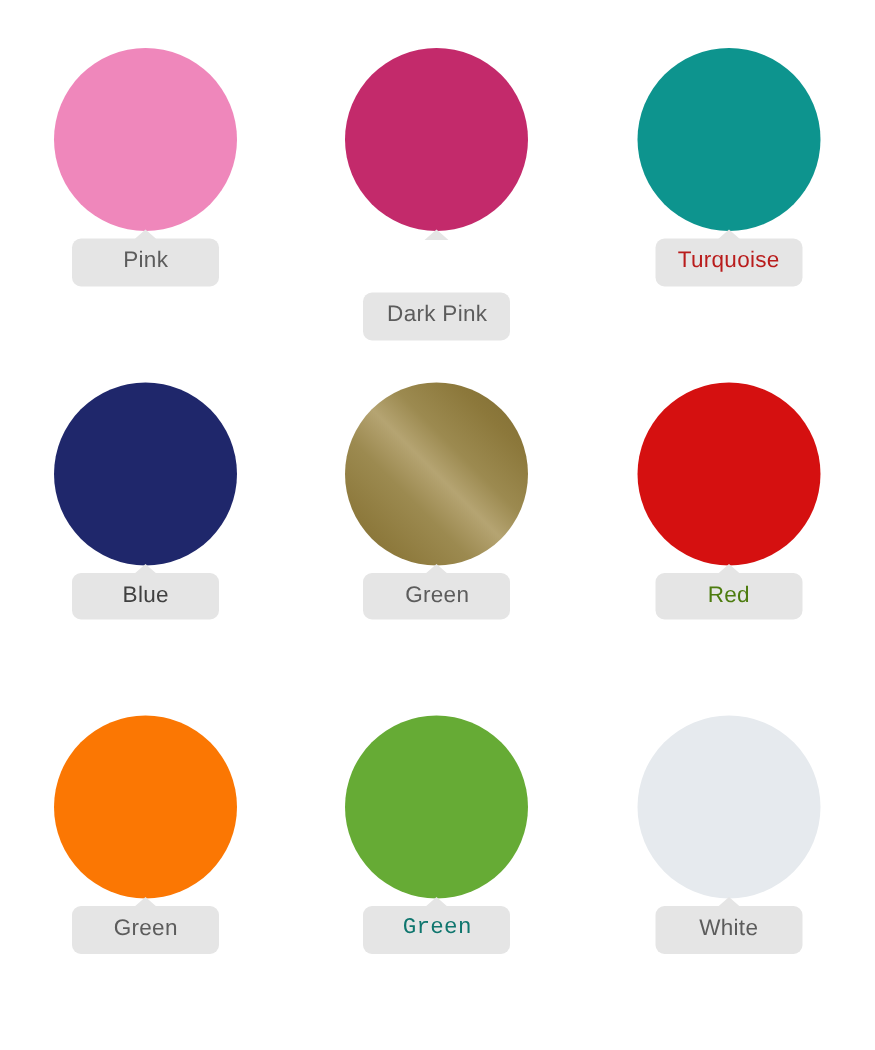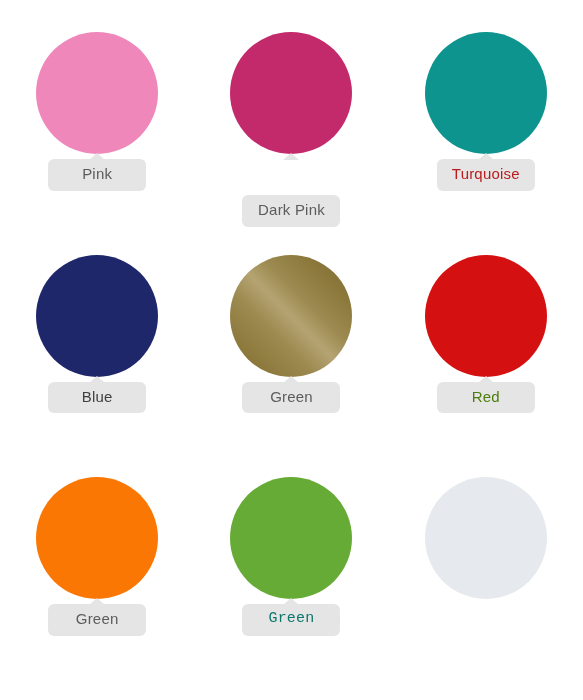--- a/index.html
+++ b/index.html
@@ -142,15 +142,19 @@
   <div class="swatch-cell">
     <div class="swatch-circle" style="background: rgb(102, 171, 53);"></div>
     <div class="swatch-label-wrap">
       <span class="notch" style="border-bottom-color: rgb(229, 229, 229);"></span>
       <div class="swatch-label" style="background: rgb(229, 229, 229); color: #0f766e; font-family: Liberation Mono, monospace;">Green</div>
     </div>
   </div>
 
   <div class="swatch-cell">
     <div class="swatch-circle" style="background: rgb(230, 234, 238);"></div>
+    <div class="swatch-label-wrap">
+      <span class="notch" style="border-bottom-color: rgb(229, 229, 229);"></span>
+      <div class="swatch-label" style="background: rgb(229, 229, 229); color: rgb(92, 92, 92);">White</div>
+    </div>
   </div>
 
 </div>
 
 </body></html>

